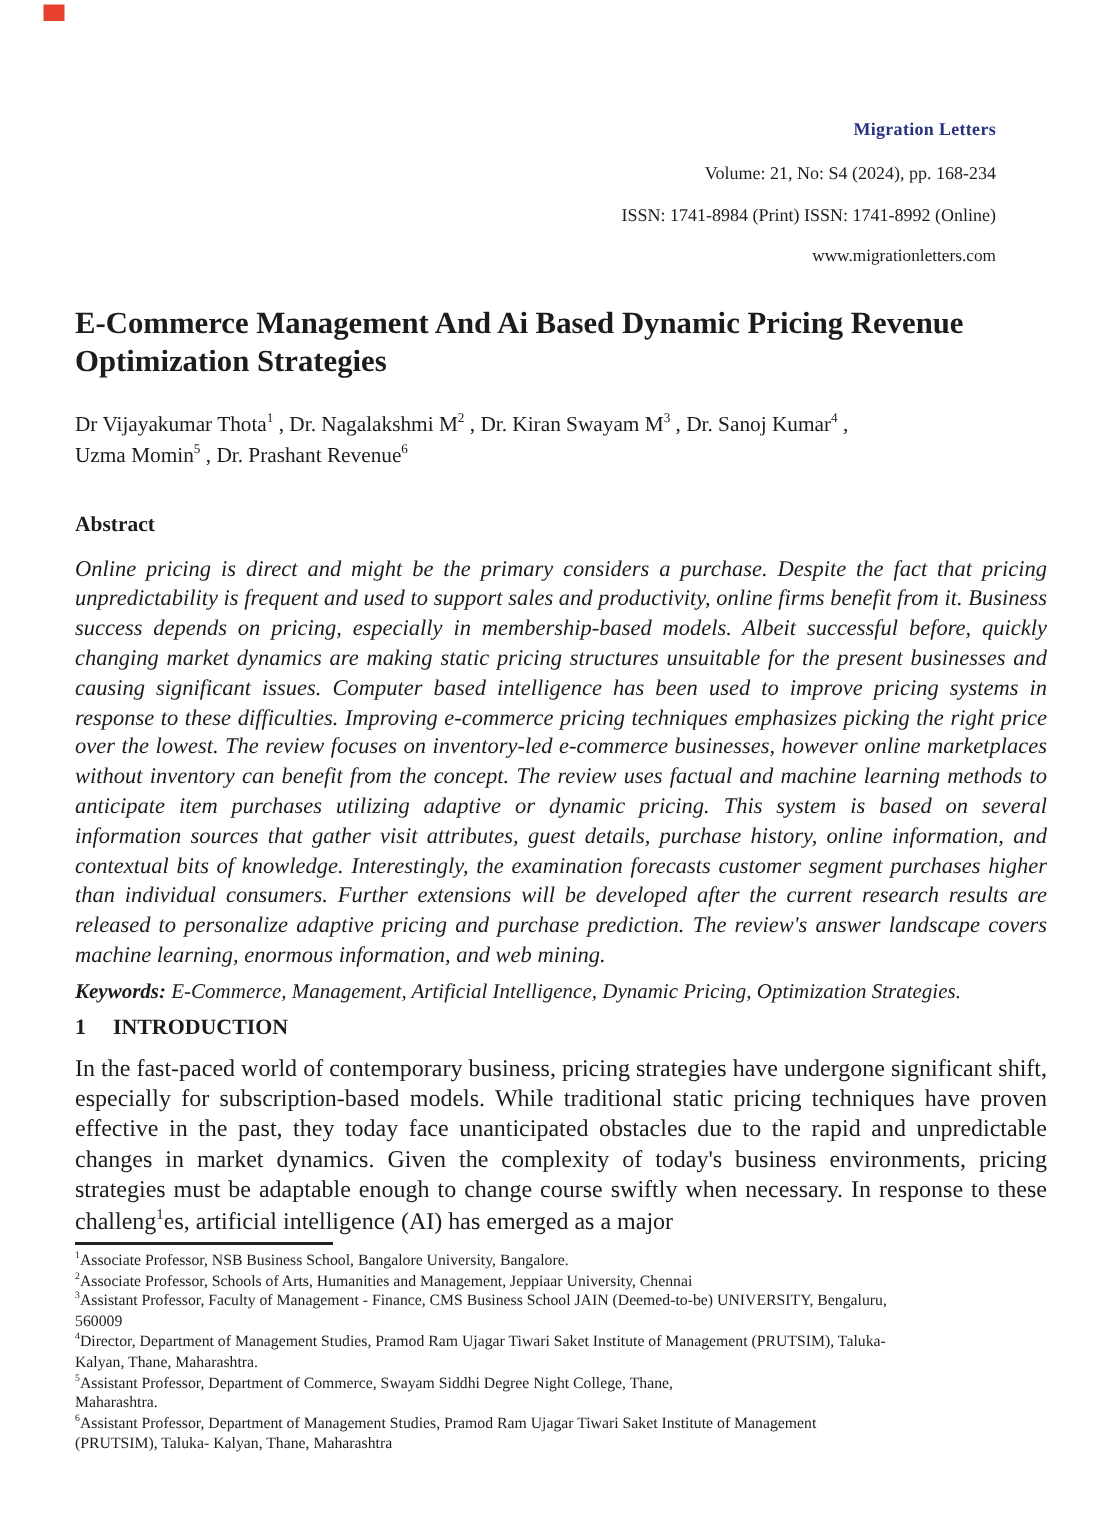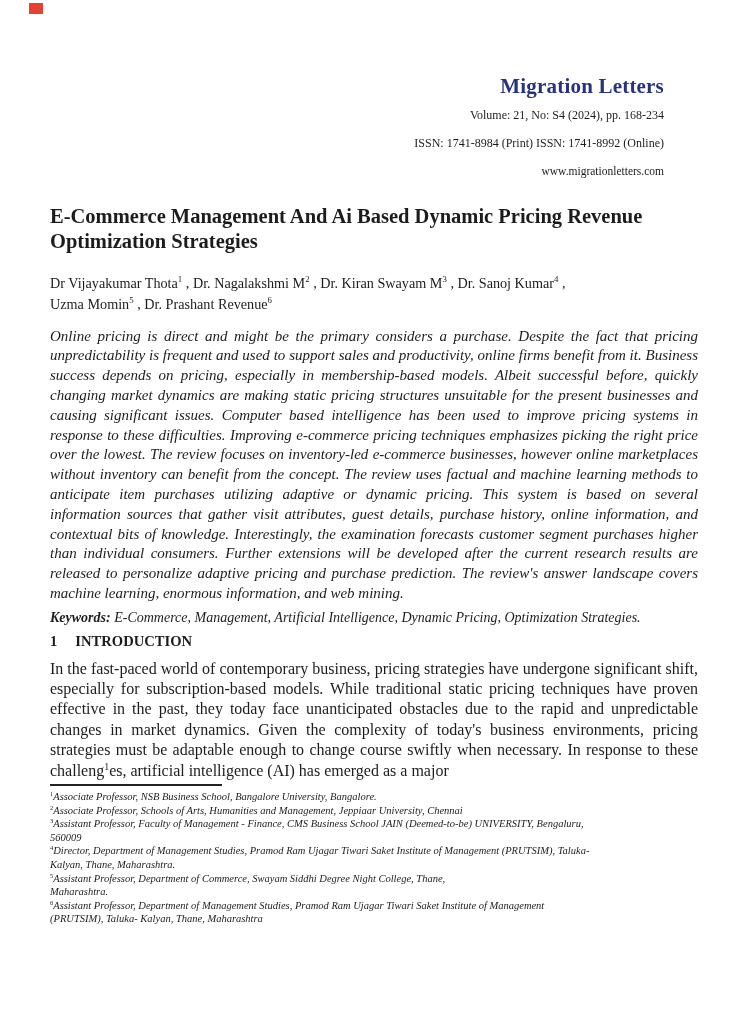--- a/index.html
+++ b/index.html
@@ -3,59 +3,60 @@
 <meta charset="utf-8">
 <style>
   html, body { margin:0; padding:0; background:#ffffff; }
   body { width:742px; height:1024px; overflow:hidden; }
   .page {
     position:relative; width:742px; height:1024px; background:#ffffff;
     font-family:"Liberation Serif", serif; color:#1c1c1c; overflow:hidden;
   }
   .red-marker { position:absolute; left:29px; top:3px; width:14px; height:11px; }
   .header { padding-top:76px; padding-right:78px; text-align:right; }
-  .journal { font-size:21px; font-weight:bold; line-height:21px; margin-bottom:11px; letter-spacing:0.2px; }
+  .journal { font-size:12px; font-weight:bold; line-height:21px; margin-bottom:11px; letter-spacing:0.2px; }
   .hline { font-size:12px; line-height:15px; margin-bottom:13px; }
   .website { font-size:11.5px; margin-bottom:0; }
   .title {
     margin:25px 44px 0 50px; font-size:20.5px; line-height:24.5px;
     font-weight:bold; text-align:left;
   }
   .authors { margin:20px 44px 0 50px; font-size:14.2px; line-height:20.8px; }
   .abstract-heading { margin:27px 44px 0 50px; font-size:14.3px; font-weight:bold; line-height:17px; }
   .justify { text-align:justify; }
   .abstract { margin:12px 44px 0 50px; font-size:15px; font-style:italic; line-height:19.8px; }
   .keywords { margin:4px 44px 0 50px; font-size:14px; font-style:italic; line-height:19.8px; }
   .kw-label { font-weight:bold; }
   .section-heading { margin:4px 44px 0 50px; font-size:14.6px; font-weight:bold; line-height:18px; }
   .sec-title { margin-left:18px; }
   .intro { margin:9px 44px 0 50px; font-size:16px; line-height:20.4px; }
   .fn-separator { margin:3px 0 0 50px; width:172px; height:2px; background:#222222; }
   .footnotes { margin:4px 44px 0 50px; font-size:10.5px; line-height:13.6px; }
-  .footnote-text { white-space:pre-wrap;font-style:italic; }
+  .footnote-text { white-space:pre-wrap; }
   sup { font-size:0.62em; vertical-align:super; line-height:0; }
 </style>
 </head>
 <body>
 
 <div class="page">
 
   <div class="red-marker" id="red-marker" style="background: rgb(232, 64, 47);"></div>
 
   <div class="header">
     <div class="journal" id="journal-name" style="color: rgb(39, 51, 127);">Migration Letters</div>
     <div class="hline">Volume: 21, No: S4 (2024), pp. 168-234</div>
     <div class="hline">ISSN: 1741-8984 (Print) ISSN: 1741-8992 (Online)</div>
     <div class="hline website">www.migrationletters.com</div>
   </div>
 
   <h1 class="title">E-Commerce Management And Ai Based Dynamic Pricing Revenue Optimization Strategies</h1>
 
   <div class="authors" id="authors"><span>Dr Vijayakumar Thota</span><sup>1</sup> , <span>Dr. Nagalakshmi M</span><sup>2</sup> , <span>Dr. Kiran Swayam M</span><sup>3</sup> , <span>Dr. Sanoj Kumar</span><sup>4</sup> , <br><span>Uzma Momin</span><sup>5</sup> , <span>Dr. Prashant Revenue</span><sup>6</sup></div>
 
+  <div class="abstract-heading">Abstract</div>
 
   <div class="abstract justify">Online pricing is direct and might be the primary considers a purchase. Despite the fact that pricing unpredictability is frequent and used to support sales and productivity, online firms benefit from it. Business success depends on pricing, especially in membership-based models. Albeit successful before, quickly changing market dynamics are making static pricing structures unsuitable for the present businesses and causing significant issues. Computer based intelligence has been used to improve pricing systems in response to these difficulties. Improving e-commerce pricing techniques emphasizes picking the right price over the lowest. The review focuses on inventory-led e-commerce businesses, however online marketplaces without inventory can benefit from the concept. The review uses factual and machine learning methods to anticipate item purchases utilizing adaptive or dynamic pricing. This system is based on several information sources that gather visit attributes, guest details, purchase history, online information, and contextual bits of knowledge. Interestingly, the examination forecasts customer segment purchases higher than individual consumers. Further extensions will be developed after the current research results are released to personalize adaptive pricing and purchase prediction. The review's answer landscape covers machine learning, enormous information, and web mining.</div>
 
   <div class="keywords justify">
     <span class="kw-label">Keywords:</span><span> E-Commerce, Management, Artificial Intelligence, Dynamic Pricing, Optimization Strategies.</span>
   </div>
 
   <div class="section-heading">
     <span>1</span><span class="sec-title">INTRODUCTION</span>
   </div>

